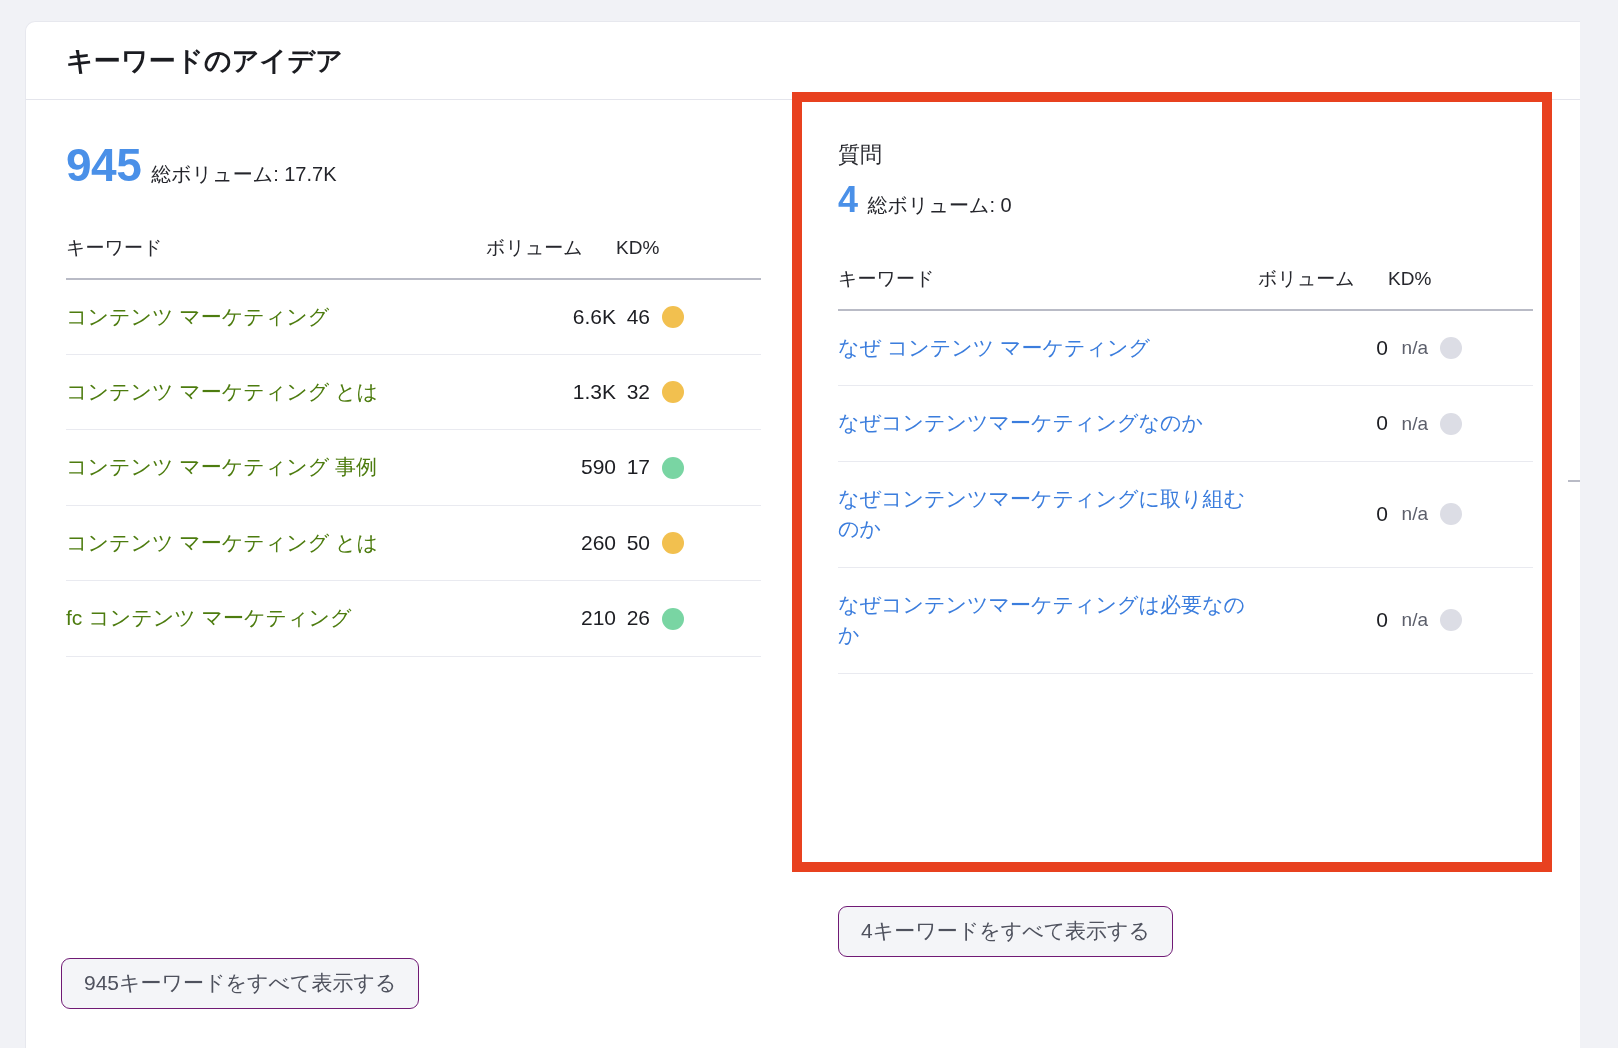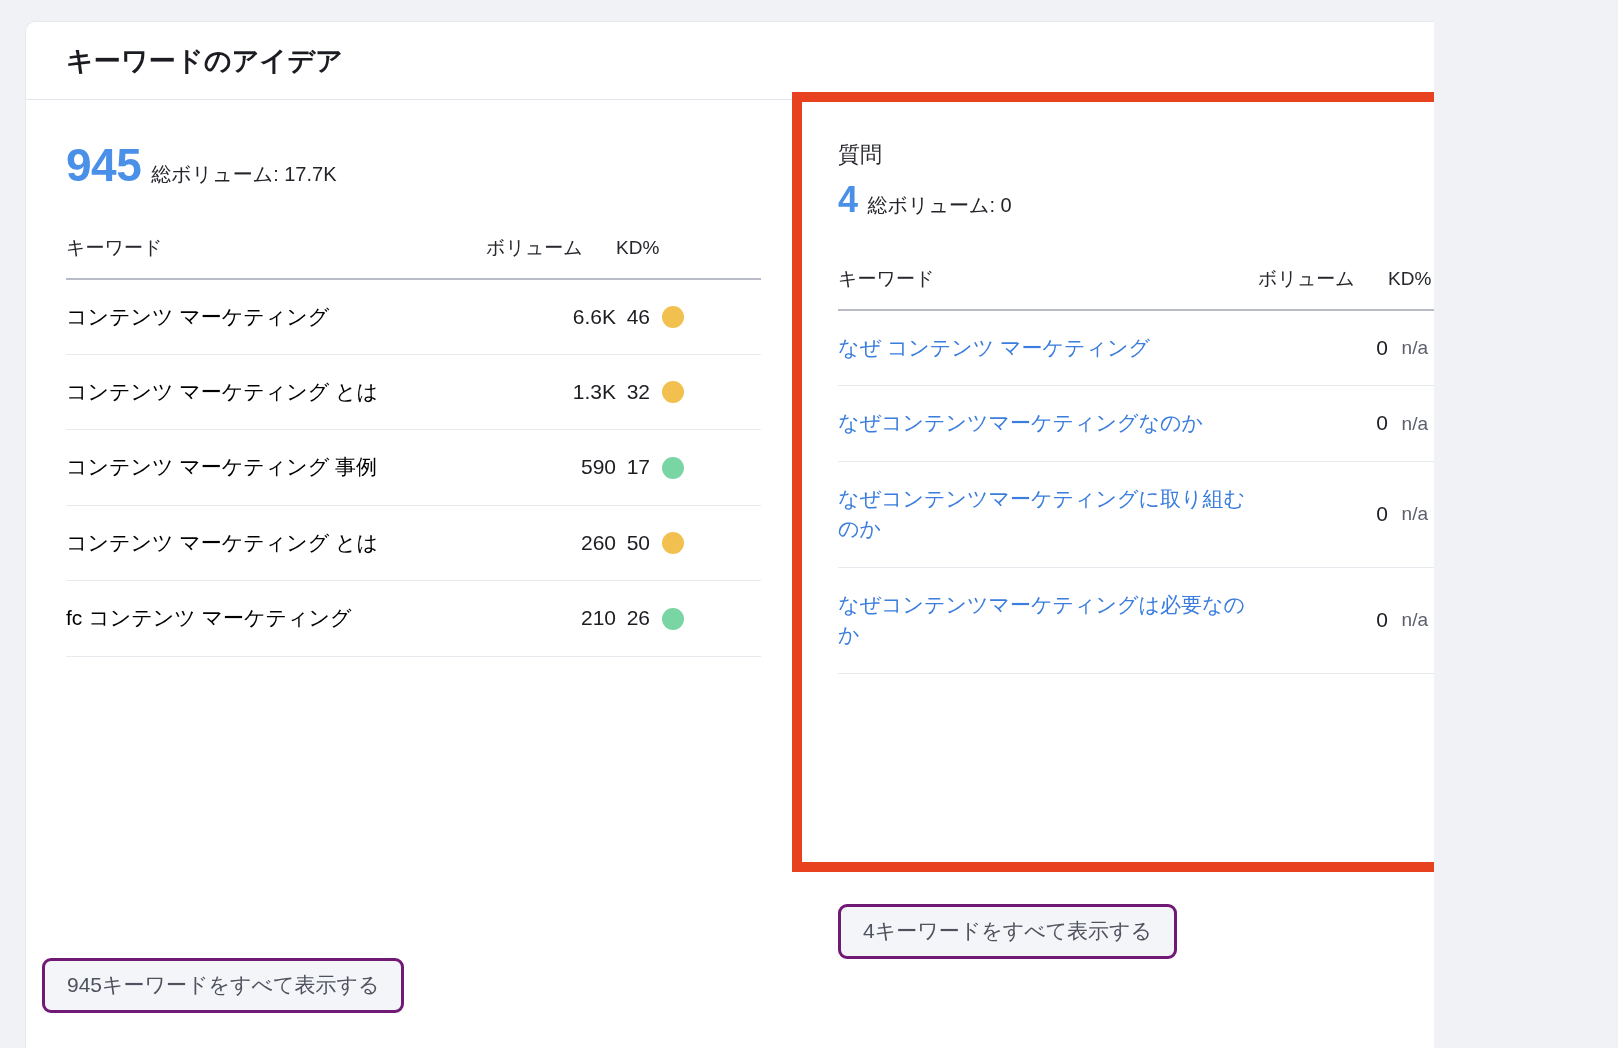--- a/index.html
+++ b/index.html
@@ -8,21 +8,21 @@
   html, body {
     width: 1618px;
     height: 1048px;
     background: #f1f2f6;
     font-family: "Liberation Sans", "DejaVu Sans", sans-serif;
     -webkit-font-smoothing: antialiased;
   }
 
   .page {
     position: relative;
-    width: 1434px;
+    width: 1580px;
     height: 1048px;
     overflow: hidden;
   }
 
   
   .card {
     position: absolute;
     left: 25px;
     top: 21px;
     width: 1600px;
@@ -119,21 +119,21 @@
 
   table.kw td {
     font-size: 21px;
     padding: 22px 0;
     vertical-align: middle;
     line-height: 1.45;
   }
   table.kw tbody tr { border-bottom: 1px solid #e9eaf0; }
 
   td.c-kw a {
-    color: #000000;
+    color: #4d7c0f;
     text-decoration: none;
     word-break: break-all;
   }
   .col-right td.c-kw a { color: #3b7ddd; }
 
   td.c-vol {
     text-align: right;
     padding-right: 4px;
     color: #1c1d22;
     white-space: nowrap;
@@ -158,29 +158,29 @@
     flex: 0 0 22px;
     display: inline-block;
   }
 
   
   .btn {
     display: inline-block;
     margin-top: 34px;
     padding: 11px 22px 13px 22px;
     background: #f4f5f8;
-    border: 3px solid #701a75;
+    border: 1px solid #701a75;
     border-radius: 9px;
     color: #4f525e;
     font-size: 21px;
     line-height: 1.2;
     cursor: pointer;
     white-space: nowrap;
   }
-  .btn-left-wrap  { padding-left: 16px; }
+  .btn-left-wrap  { padding-left: 35px; }
   .btn-right-wrap { padding-left: 52px; }
 
   
   .redbox {
     position: absolute;
     left: 792px;
     top: 92px;
     width: 760px;
     height: 780px;
     border: 10px solid #e8411f;

